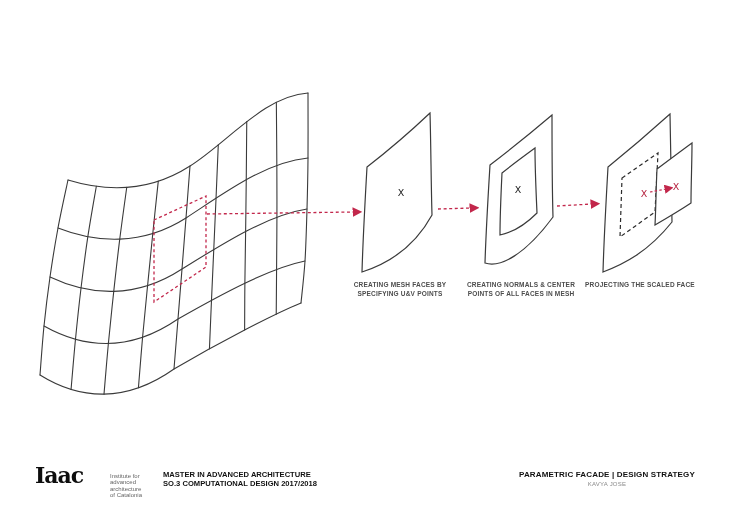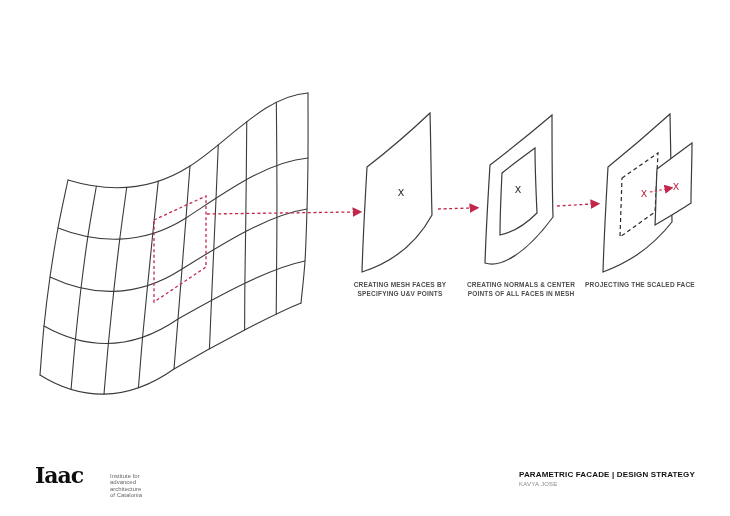--- a/index.html
+++ b/index.html
@@ -7,21 +7,21 @@
         font-family:"Liberation Sans",sans-serif;}
   #diagram-svg{position:absolute;left:0;top:0;}
   .caption{position:absolute;width:170px;text-align:center;font-size:6.5px;line-height:9px;
            letter-spacing:.03em;color:#4d4d4d;font-weight:bold;}
   
   .logo-text{position:absolute;left:35px;top:464px;font-family:"DejaVu Serif",serif;
              font-weight:bold;font-size:22px;line-height:1;color:#0d0d0d;letter-spacing:-1px;}
   .logo-sub{position:absolute;left:110px;top:473px;font-size:6px;line-height:6.4px;color:#666;}
   .course{position:absolute;left:163px;top:471px;font-size:7.6px;line-height:8.6px;
           font-weight:bold;color:#111;}
-  .right-block{position:absolute;right:35px;top:470px;text-align:left;}
+  .right-block{position:absolute;right:35px;top:470px;text-align:center;}
   .project-title{font-size:8px;font-weight:bold;color:#111;letter-spacing:.02em;}
   .author{font-size:6px;color:#8a8a8a;margin-top:2px;letter-spacing:.04em;}
 </style>
 </head>
 <body>
 
 <div id="page">
 
   <svg id="diagram-svg" width="730" height="450" viewBox="0 0 730 450">
     <defs>
@@ -81,18 +81,22 @@
     <div></div>
   </div>
 
   <div class="logo-text">Iaac</div>
   <div class="logo-sub">
     <div>Institute for</div>
     <div>advanced</div>
     <div>architecture</div>
     <div>of Catalonia</div>
   </div>
+  <div class="course">
+    <div>MASTER IN ADVANCED ARCHITECTURE</div>
+    <div>SO.3 COMPUTATIONAL DESIGN 2017/2018</div>
+  </div>
   <div class="right-block">
     <div class="project-title">PARAMETRIC FACADE |  DESIGN STRATEGY</div>
     <div class="author">KAVYA JOSE</div>
   </div>
 
 </div>
 
 </body></html>

